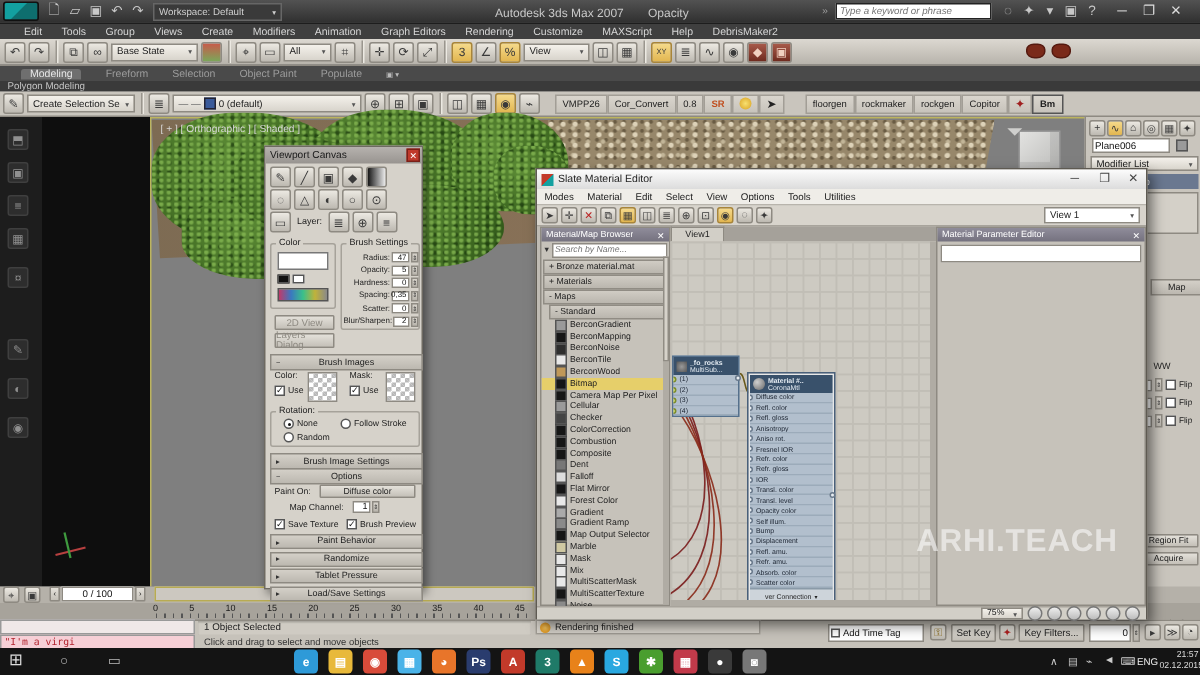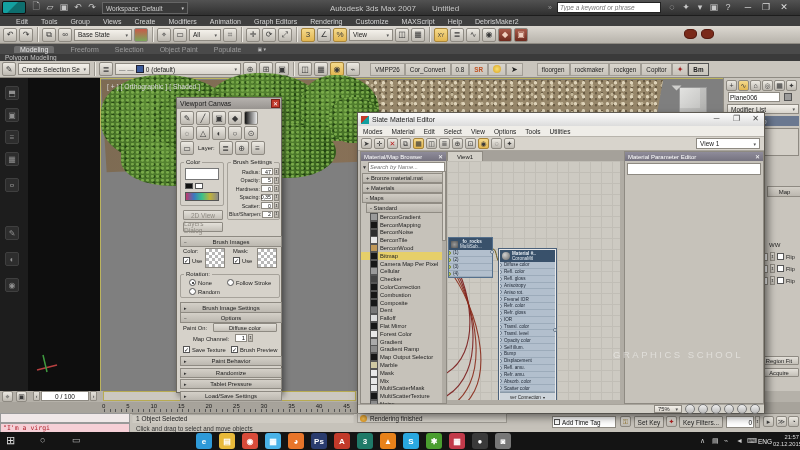--- a/index.html
+++ b/index.html
@@ -76,21 +76,21 @@
     <span class="ic t r" style="left:30px;top:1px">🗋</span>
     <span class="ic t r" style="left:44px;top:1px">▱</span>
     <span class="ic t r" style="left:58px;top:1px">▣</span>
     <span class="ic t r" style="left:72px;top:1px">↶</span>
     <span class="ic t r" style="left:86px;top:1px">↷</span>
     <div class="r" style="left:102px;top:2px;width:86px;height:12px;background:#3a3a3a;border:1px solid #666;display:flex;align-items:center;padding:0 3px;color:#cfcfcf;font-size:6.5px">
       <span>Workspace: Default</span>
         <span style="margin-left:auto;font-size:5px">▾</span>
     </div>
     <span class="r" style="left:330px;top:4px;color:#c8c8c8;font-size:8px">Autodesk 3ds Max 2007</span>
-    <span class="r" style="left:432px;top:4px;color:#c8c8c8;font-size:8px">Untitled</span>
+    <span class="r" style="left:432px;top:4px;color:#c8c8c8;font-size:8px">Opacity</span>
     <span class="r" style="left:548px;top:4px;color:#999;font-size:7px">»</span>
     <input class="r" style="left: 557px; top: 2px; width: 104px; height: 11px; border: 1px solid rgb(34, 34, 34); font-size: 6.5px; font-style: italic; padding: 0px 2px; background: rgb(255, 255, 255); color: rgb(51, 51, 51);" placeholder="Type a keyword or phrase">
     <span class="ic t r" style="left:666px;top:1px">◌</span>
     <span class="ic t r" style="left:680px;top:1px">✦</span>
     <span class="ic t r" style="left:694px;top:1px">▾</span>
     <span class="ic t r" style="left:708px;top:1px">▣</span>
     <span class="ic t r" style="left:722px;top:1px">?</span>
     <span class="ic t r" style="left:742px;top:1px;color:#ddd">─</span>
     <span class="ic t r" style="left:760px;top:1px;color:#ddd">❐</span>
     <span class="ic t r" style="left:778px;top:1px;color:#ddd">✕</span>
@@ -891,21 +891,21 @@
 
     <div class="r" style="left:266px;top:38px;width:140px;height:253px;background:#c6c2ba;border:1px solid #8e8a82">
       <div class="panel-hdr" style="height:9px">
         <span>Material Parameter Editor</span>
         <span style="margin-left:auto">✕</span>
       </div>
       <div style="margin:2px;height:10px;background:#fff;border:1px solid #8e8a82"></div>
     </div>
 
     <div class="r" style="left:240px;top:236px;width:160px;text-align:center;pointer-events:none">
-      <div style="font-size:9.5px;color:rgba(255,255,255,.45);letter-spacing:2.5px">GRAPHICS SCHOOL</div>
+      <div style="font-size:21px;font-weight:bold;color:rgba(255,255,255,.55);letter-spacing:.5px;font-family:'Liberation Sans',sans-serif">ARHI.TEACH</div>
     </div>
 
     <div class="r" style="left:0;top:291px;width:406px;height:9px;background:#d2cfc7;border-top:1px solid #a8a49c;display:flex;align-items:center;justify-content:flex-end;gap:3px;padding-right:4px">
       <div class="dd" style="width:28px;height:8px;font-size:5.8px">
           <span>75%</span>
           <span class="cv">▾</span>
         </div>
       <span class="cir"></span>
       <span class="cir"></span>
       <span class="cir"></span>

